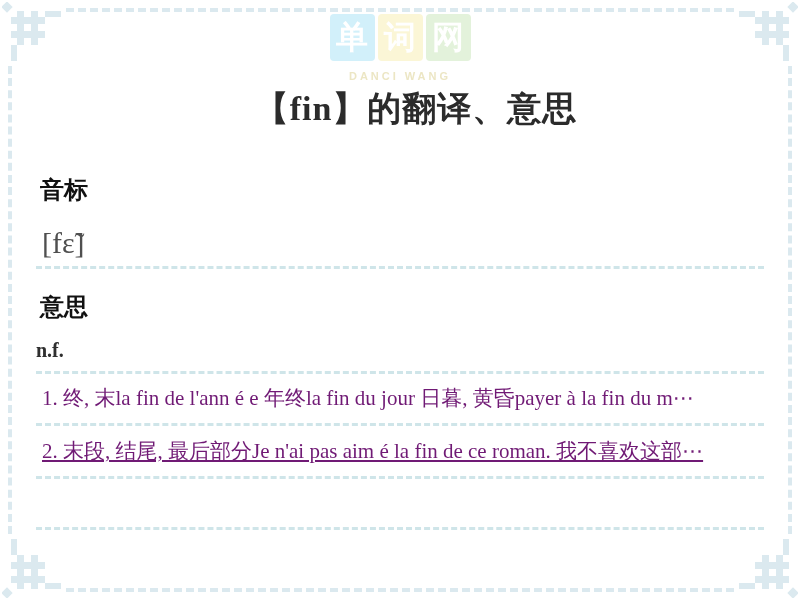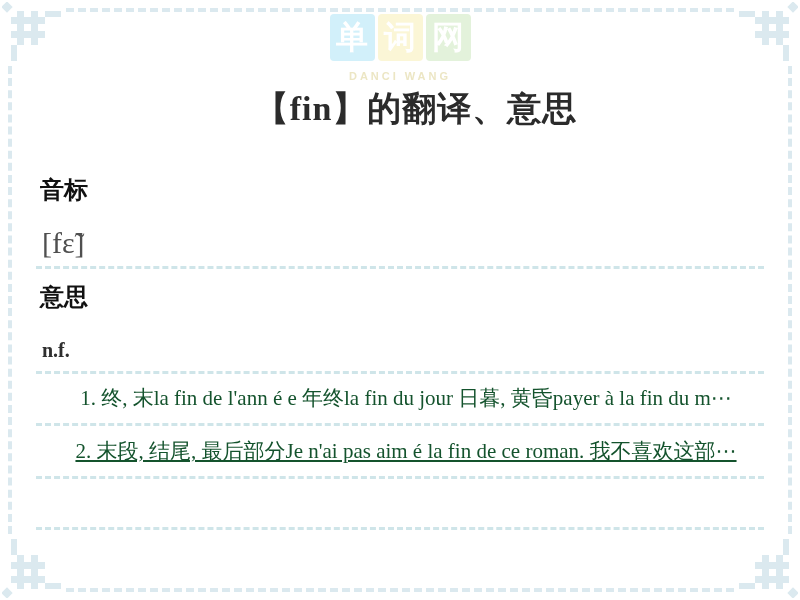--- a/index.html
+++ b/index.html
@@ -27,34 +27,34 @@
               justify-content:center;font-size:32px;font-weight:bold;color:#ffffff;
               font-family:"Liberation Sans",sans-serif;}
   .logo-sub{margin-top:9px;font-family:"Liberation Sans",sans-serif;font-size:11px;
             letter-spacing:3px;color:#ece6c4;font-weight:bold;}
 
   .page-title{position:absolute;top:86px;left:0;right:0;text-align:center;
               font-size:34px;font-weight:bold;color:#2b2b2b;letter-spacing:1px;padding-left:32px;}
 
   .sec-heading{position:absolute;left:40px;font-size:24px;font-weight:bold;color:#111111;}
   .h-phonetic{top:174px;}
-  .h-meaning{top:281px;}
+  .h-meaning{top:291px;}
 
   .phonetic-value{position:absolute;left:42px;top:226px;font-size:30px;color:#4f4f4f;}
-  .pos-label{position:absolute;left:42px;top:339px;font-size:20px;font-weight:bold;color:#2f2f2f;}
+  .pos-label{position:absolute;left:36px;top:339px;font-size:20px;font-weight:bold;color:#2f2f2f;}
 
   .divider{position:absolute;left:36px;right:36px;border-top:3px dashed #cfe5e9;}
   .div-1{top:266px;}
   .div-2{top:371px;}
   .div-3{top:423px;}
   .div-4{top:476px;}
   .div-5{top:527px;}
 
-  .def-row{position:absolute;left:42px;right:30px;font-size:21px;color:#14532d;
-           white-space:nowrap;overflow:hidden;text-align:center;}
+  .def-row{position:absolute;left:42px;right:30px;font-size:21px;color:#701a75;
+           white-space:nowrap;overflow:hidden;}
   .def-1{top:384px;}
   .def-2{top:437px;text-decoration:underline;}
   .def-3{top:490px;}
 </style>
 </head>
 <body>
 
 <div id="page">
 
   <div class="edge edge-top"></div>

